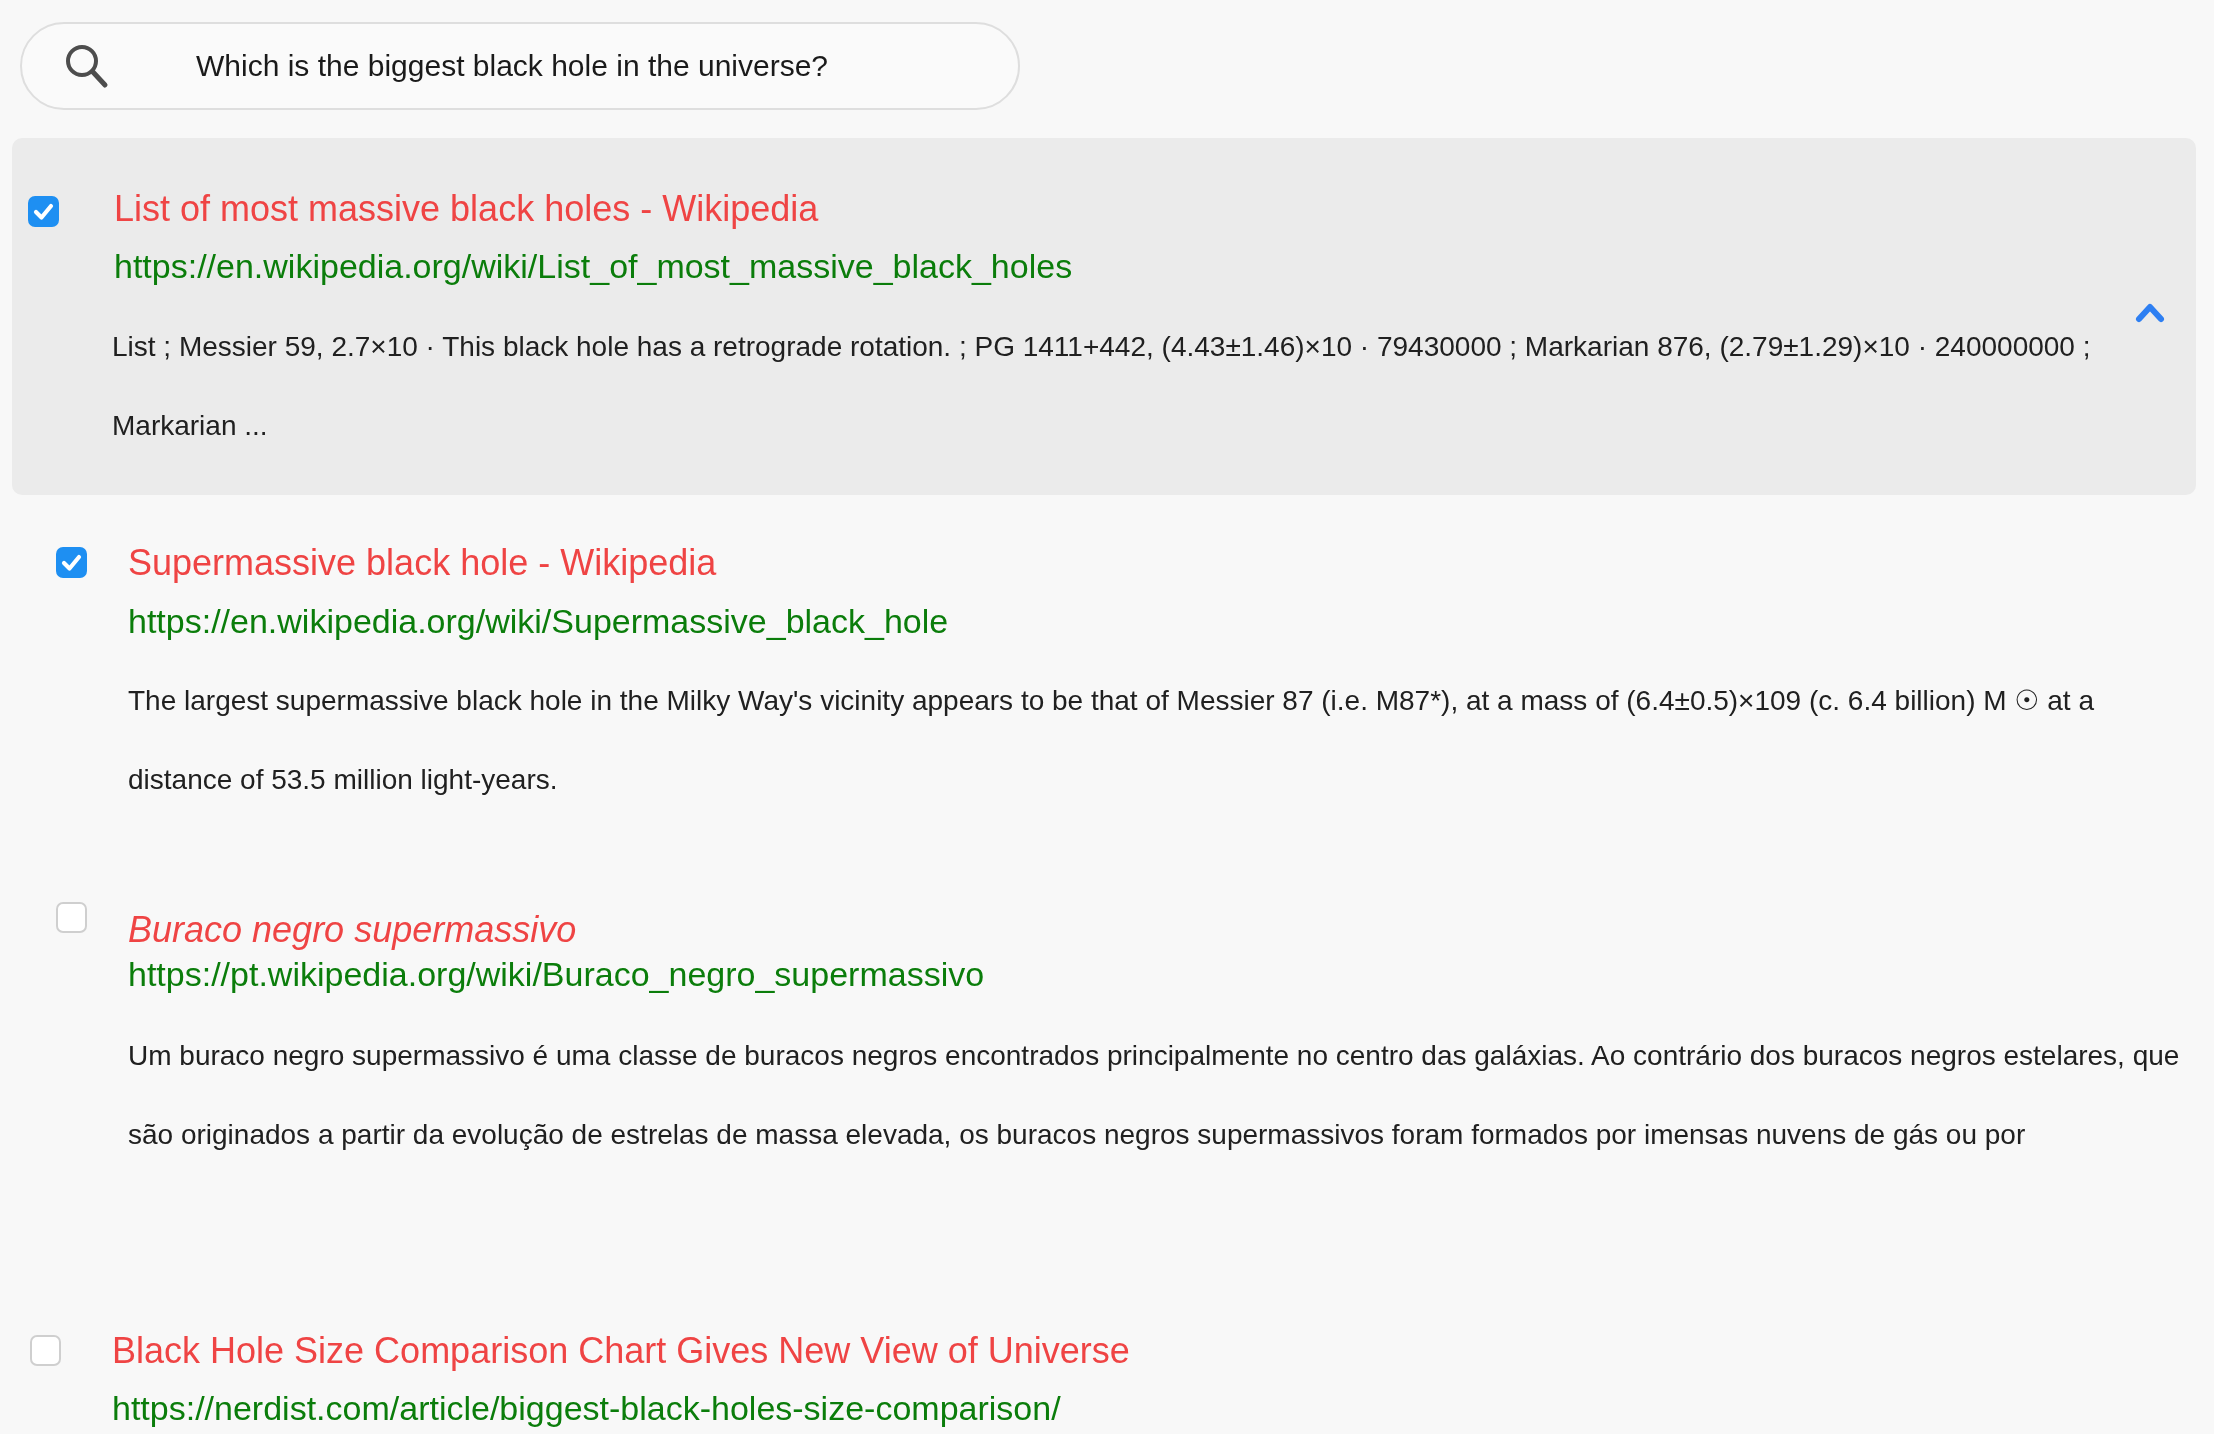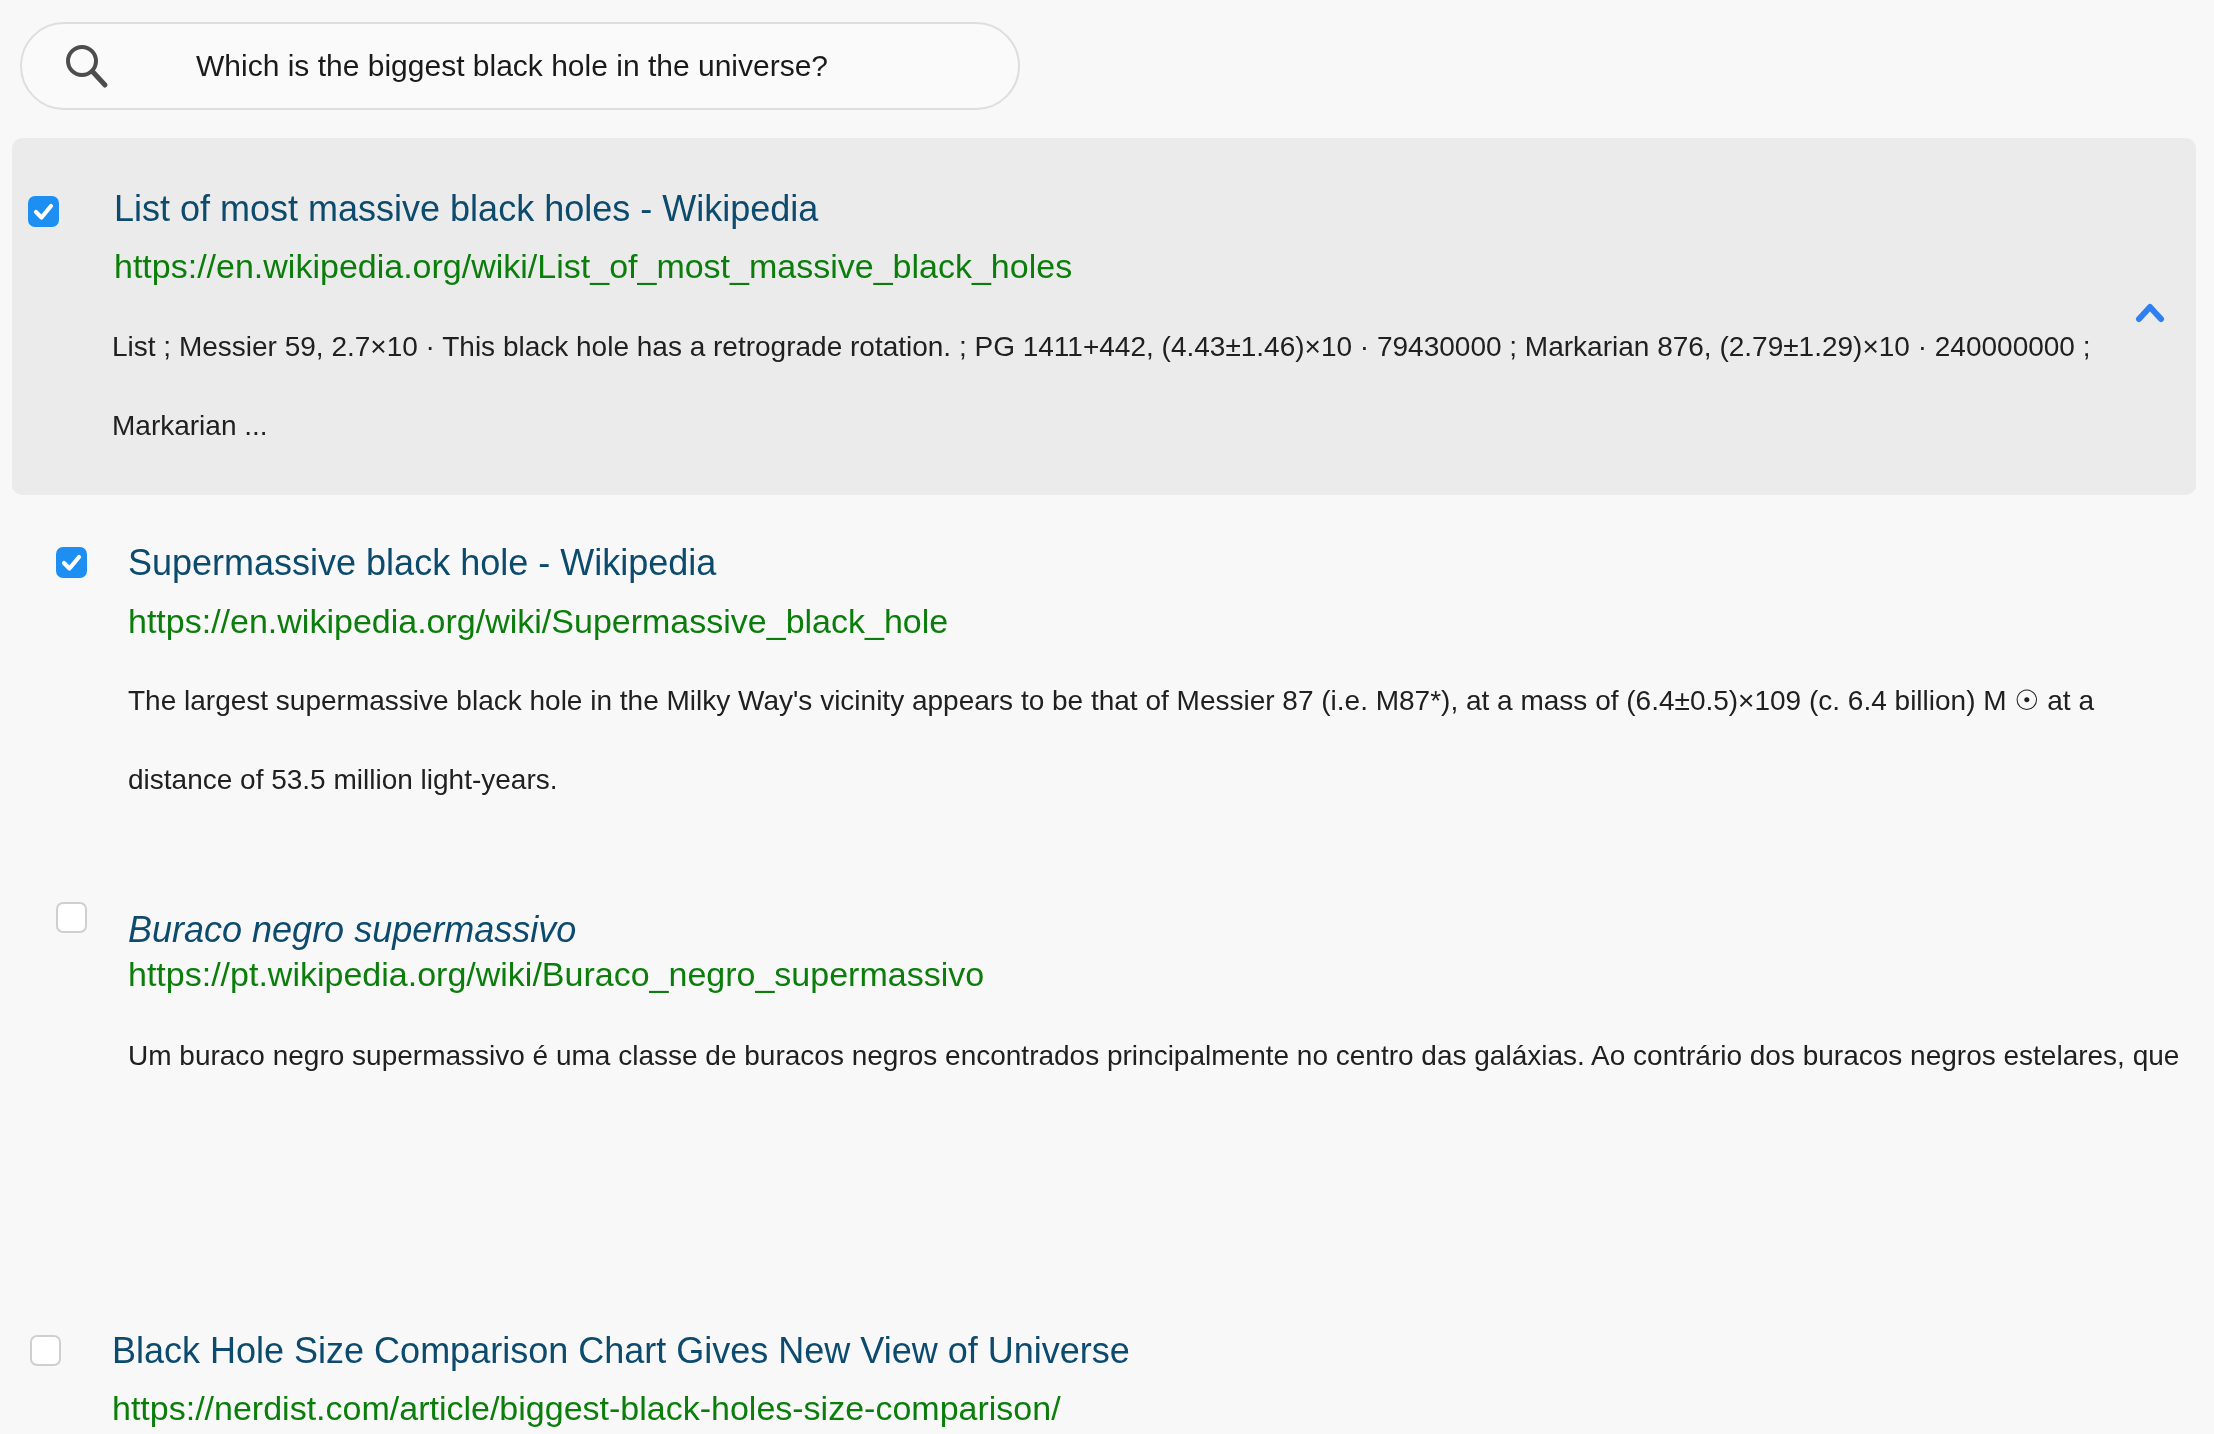--- a/index.html
+++ b/index.html
@@ -55,21 +55,21 @@
     background: #1e8ff2;
     border-color: #1e8ff2;
   }
   .checkbox svg { display: none; }
   .checkbox.checked svg { display: block; }
 
   
   .result-title {
     font-size: 36px;
     line-height: 44px;
-    color: #0c4a6e;
+    color: #ef4444;
     text-decoration: none;
     white-space: nowrap;
     cursor: pointer;
   }
   .result-url {
     font-size: 34px;
     line-height: 34px;
     color: #0b7d0b;
     white-space: nowrap;
   }
@@ -132,19 +132,20 @@
   <div class="snippet-line">distance of 53.5 million light-years.</div>
 </div>
 
 <div class="abs checkbox" style="left:56px; top:902px;">
   
 </div>
 <a class="abs result-title" style="left:128px; top:908px;font-style:italic;">Buraco negro supermassivo</a>
 <div class="abs result-url" style="left:128px; top:957px;">https://pt.wikipedia.org/wiki/Buraco_negro_supermassivo</div>
 <div class="abs result-snippet" style="left:128px; top:1016px;">
   <div class="snippet-line">Um buraco negro supermassivo é uma classe de buracos negros encontrados principalmente no centro das galáxias. Ao contrário dos buracos negros estelares, que</div>
+  <div class="snippet-line">são originados a partir da evolução de estrelas de massa elevada, os buracos negros supermassivos foram formados por imensas nuvens de gás ou por</div>
 </div>
 
 <div class="abs checkbox" style="left:30px; top:1335px;">
   
 </div>
 <a class="abs result-title" style="left:112px; top:1329px;">Black Hole Size Comparison Chart Gives New View of Universe</a>
 <div class="abs result-url" style="left:112px; top:1391px;">https://nerdist.com/article/biggest-black-holes-size-comparison/</div>
 
 </body></html>

